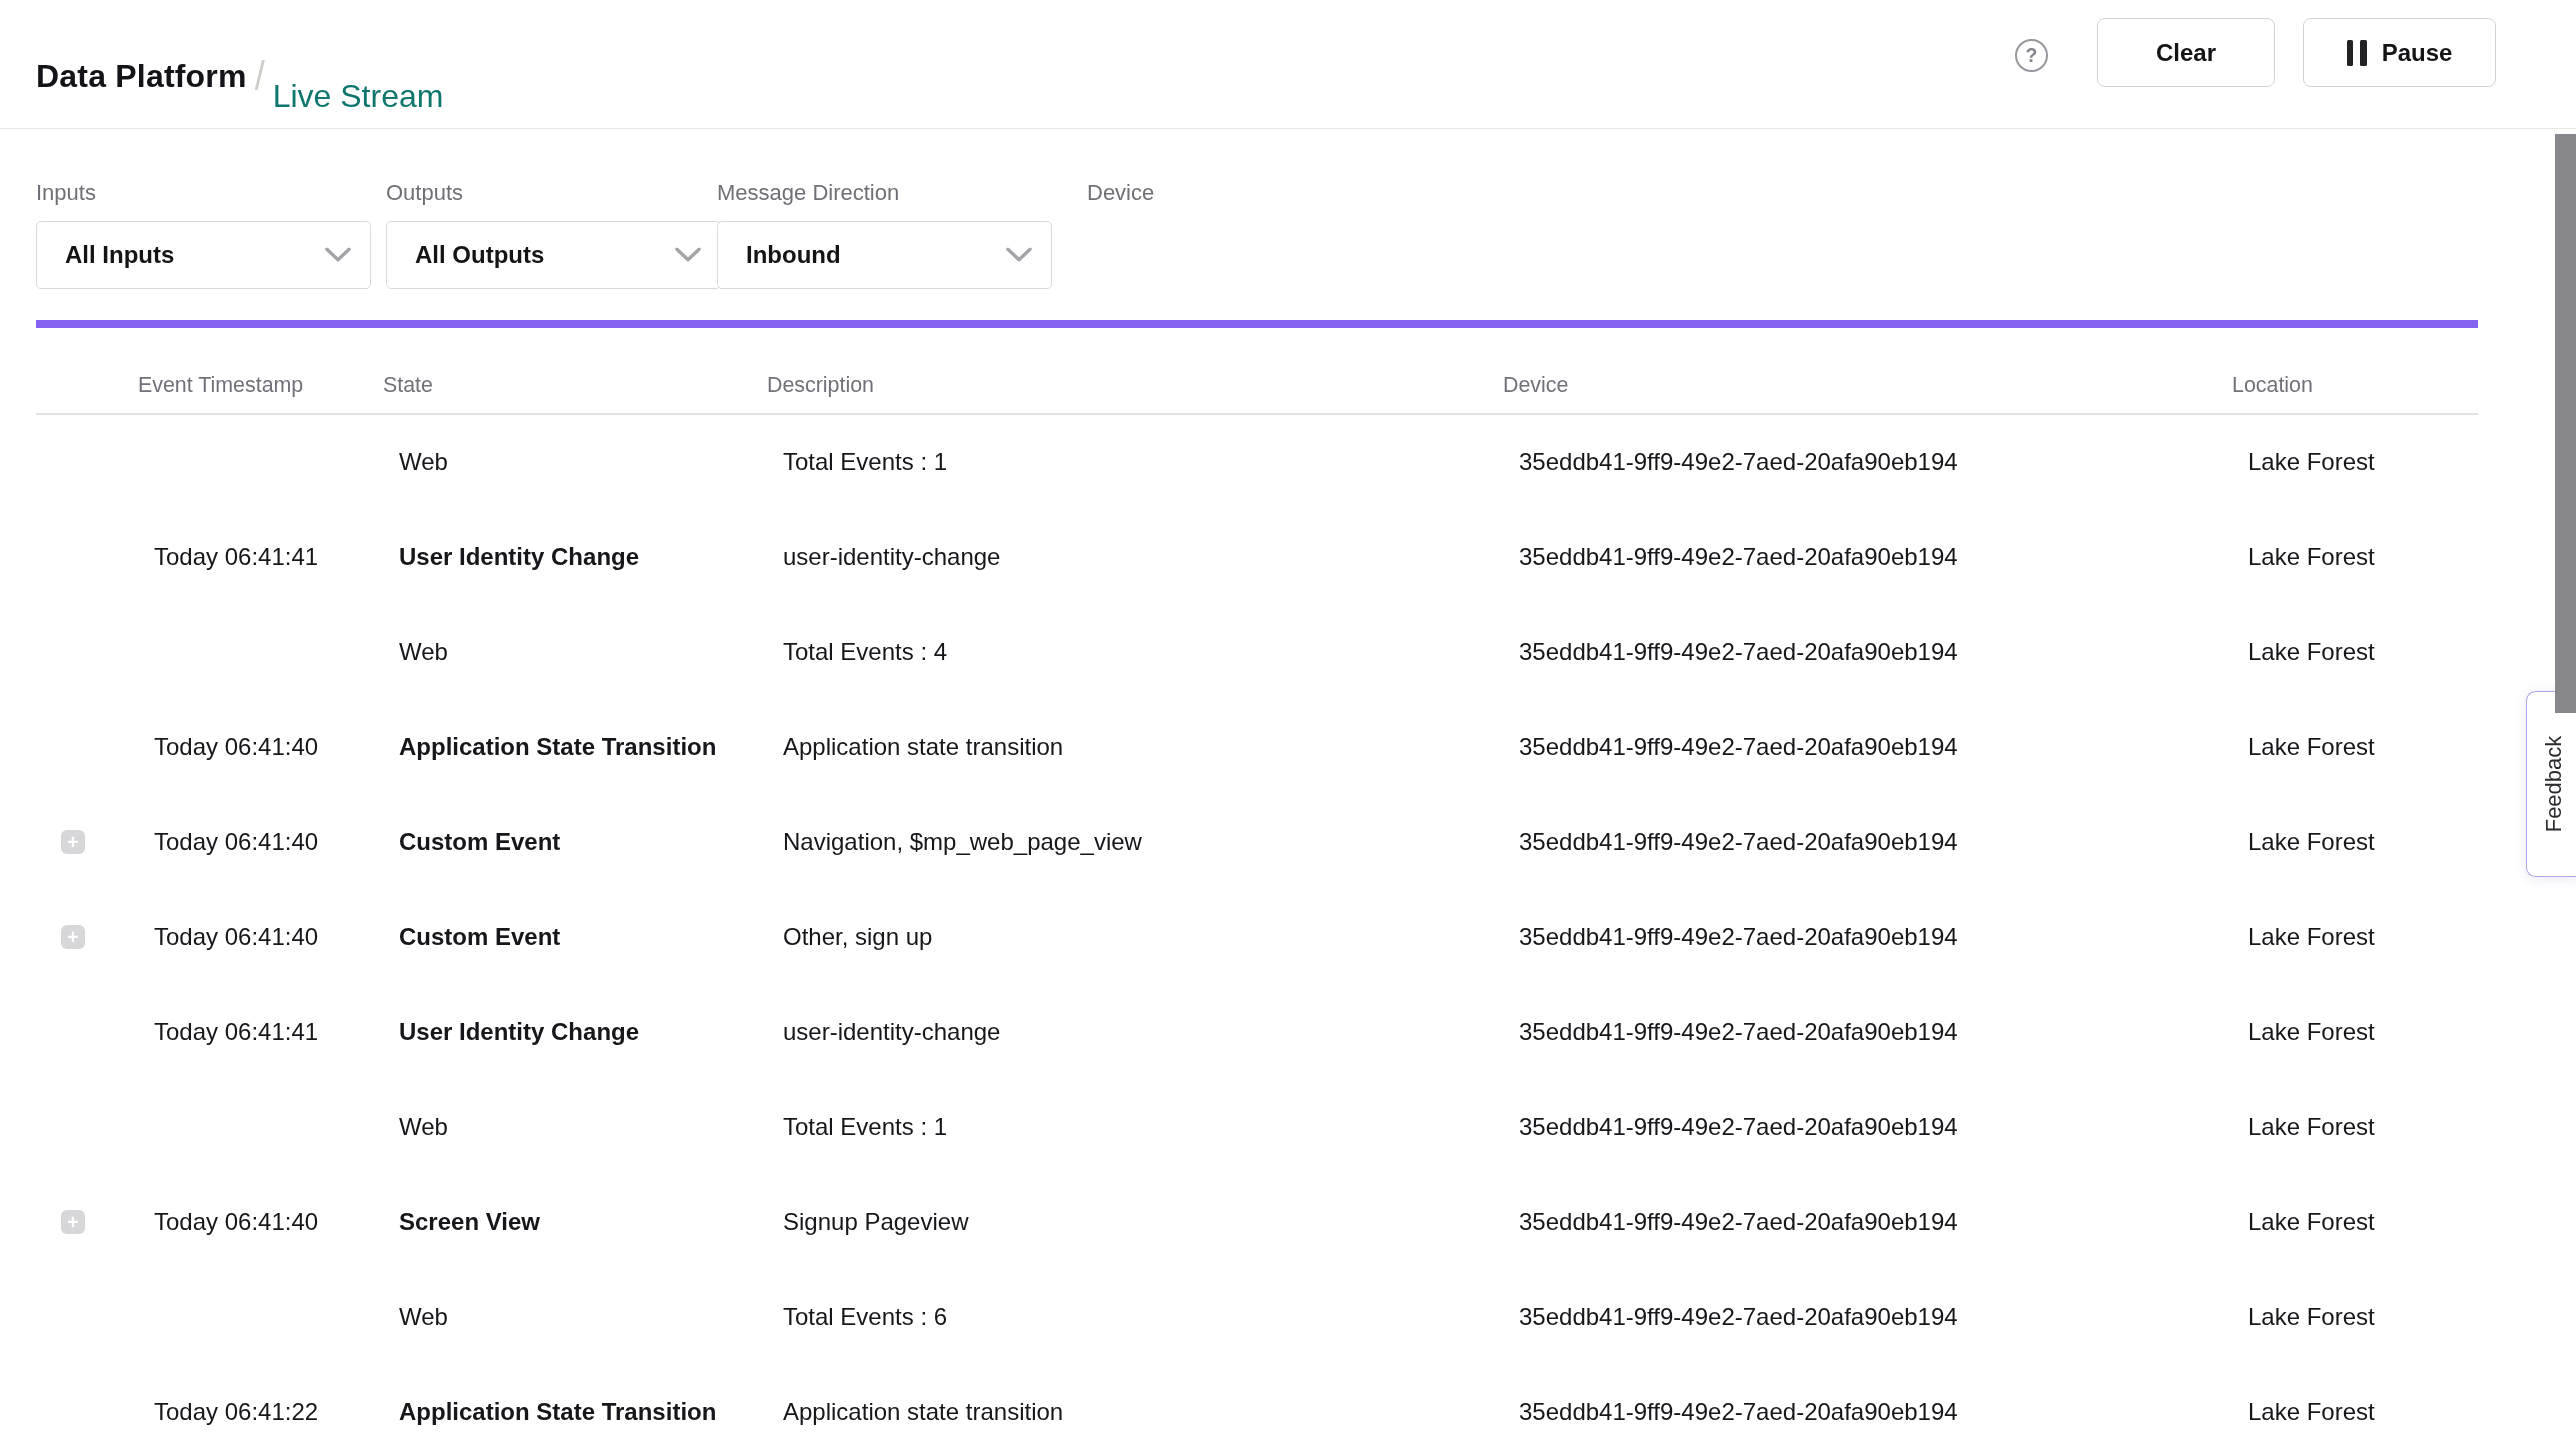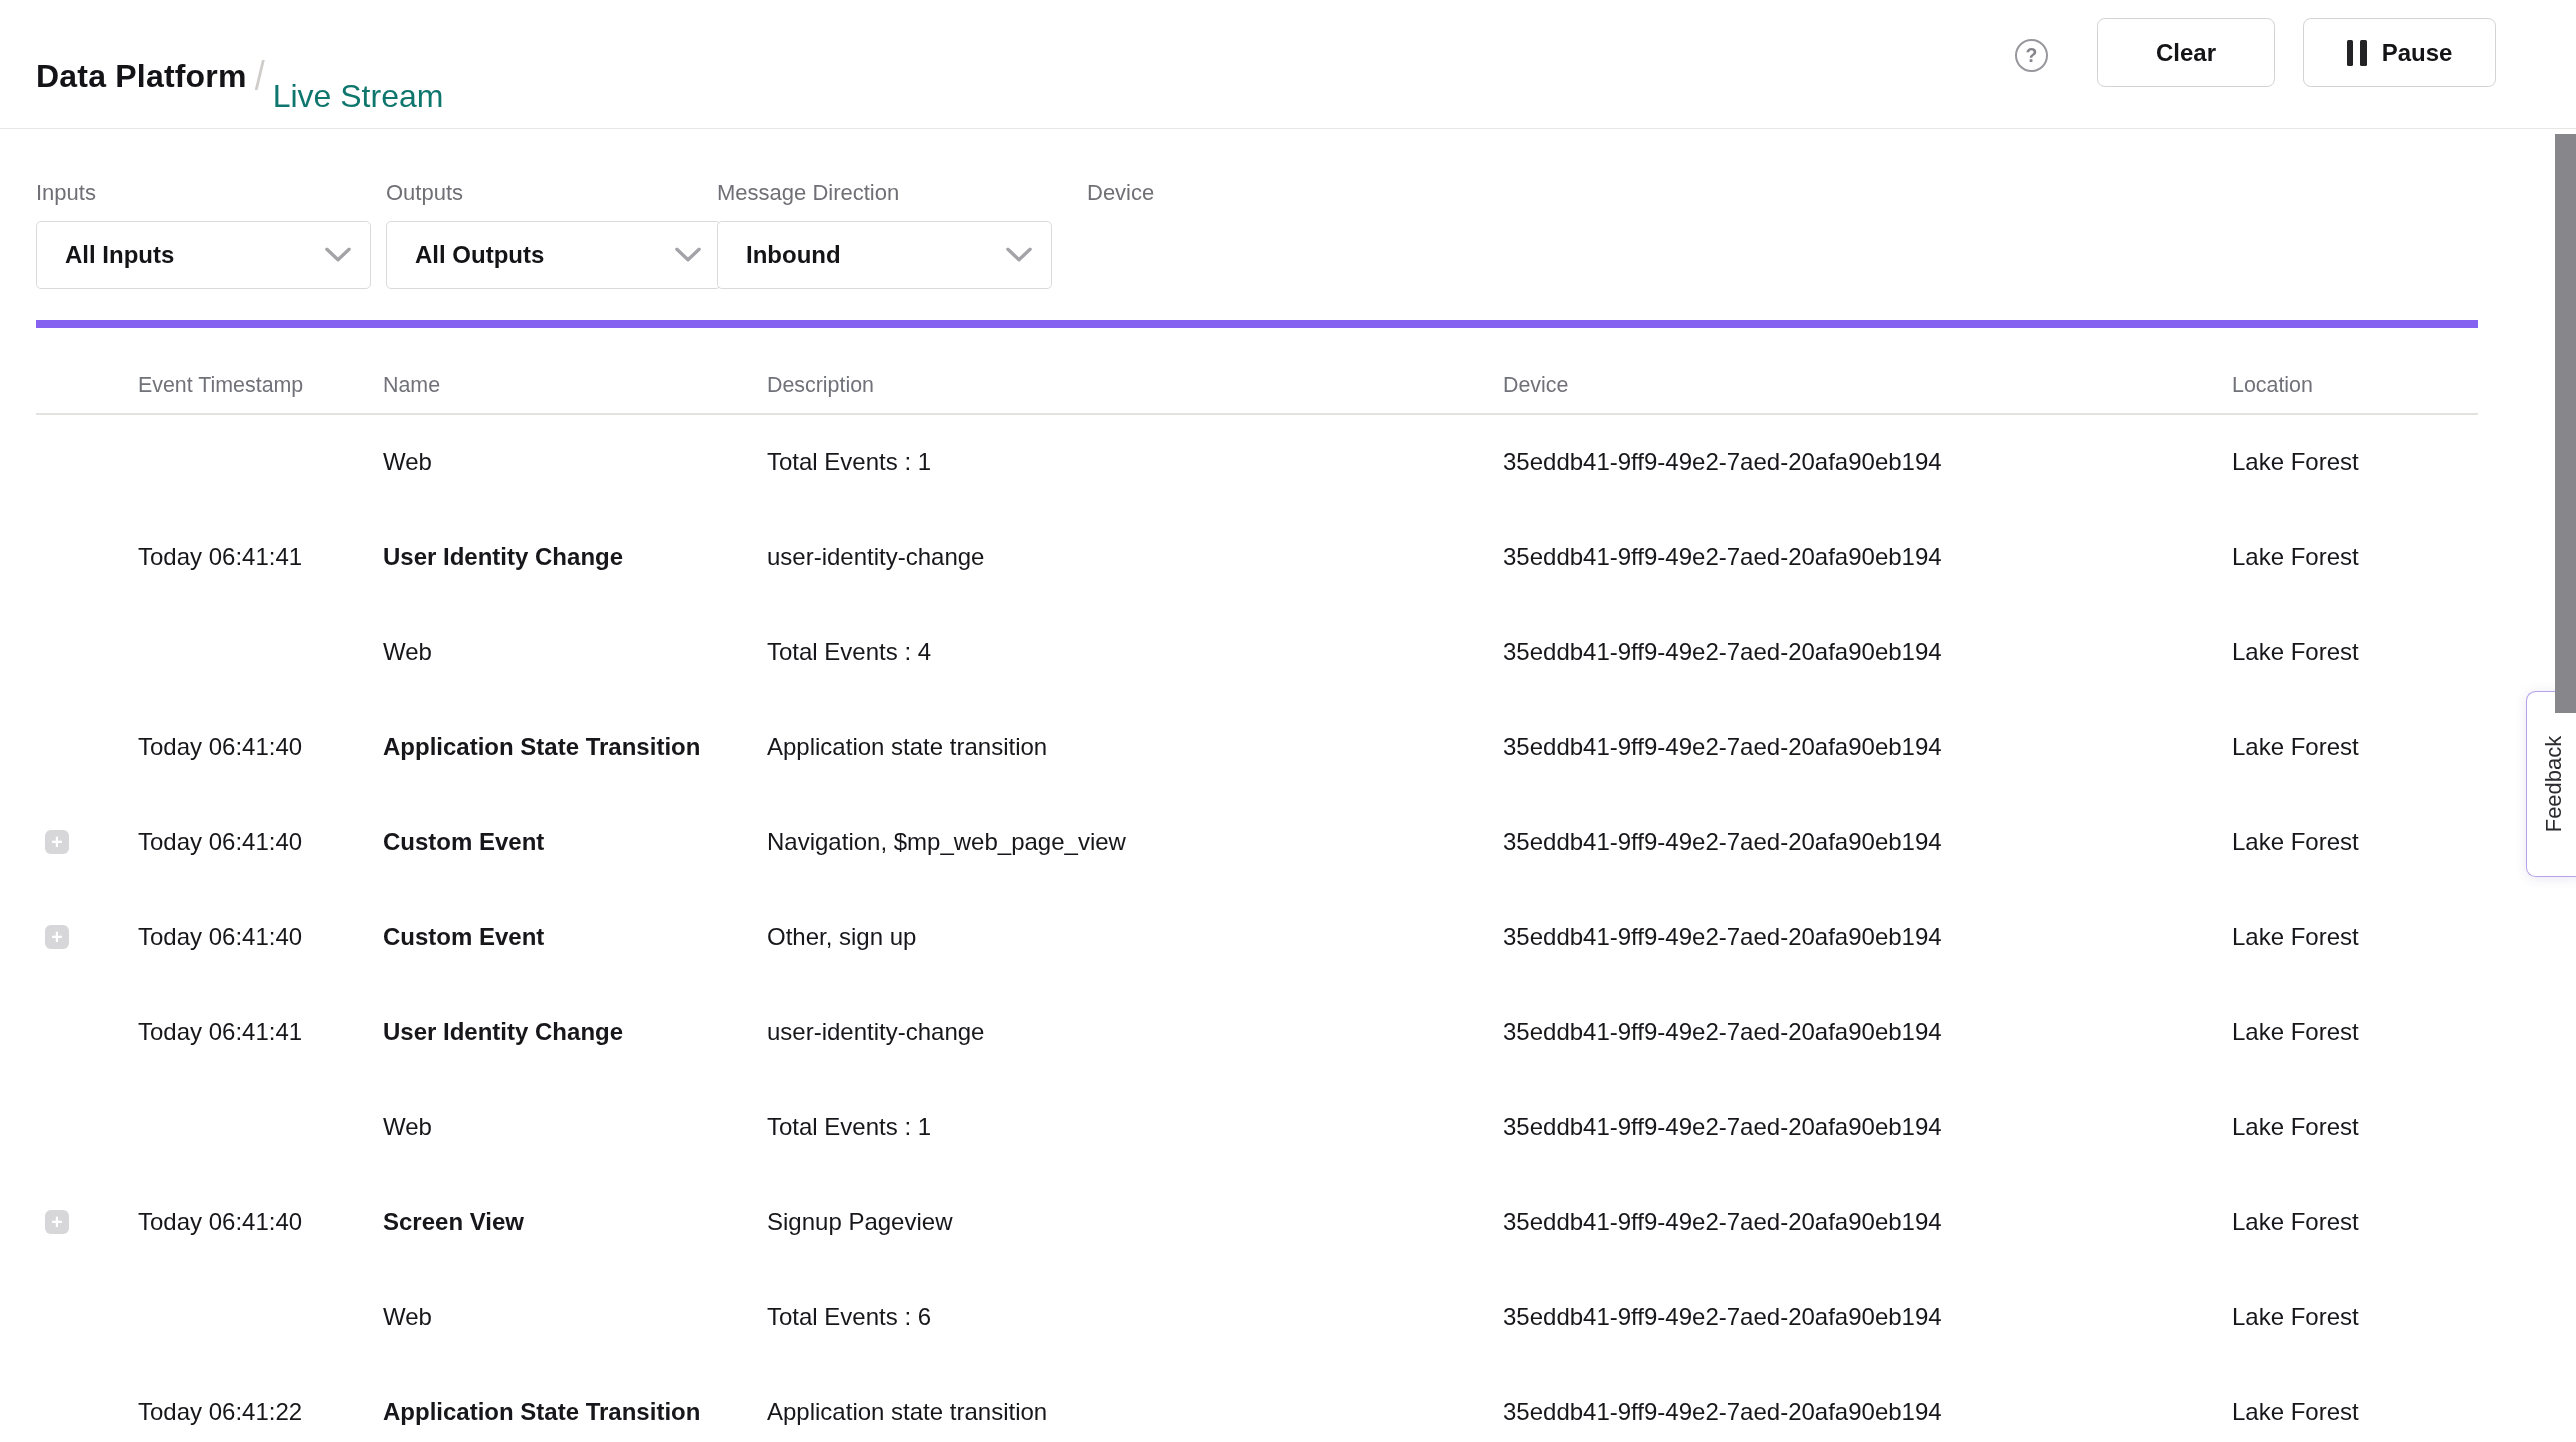--- a/index.html
+++ b/index.html
@@ -48,21 +48,21 @@
 
   
   .thead-cell { position:absolute; top:373px; font-size:21.4px; color:#71717a; }
   .col-ts   { left:138px; }
   .col-name { left:383px; }
   .col-desc { left:767px; }
   .col-dev  { left:1503px; }
   .col-loc  { left:2232px; }
   .thead-line { position:absolute; left:36px; top:413px; width:2442px; height:1.9px; background:#e4e2df; }
 
-  .rows { position:absolute; left:0; top:414px; width:2576px; height:1028px; overflow:hidden; }
+  .rows { position:absolute; left:0; top:414px; width:2576px; height:1028px; overflow:hidden;padding-left:16px; }
   .row { position:relative; width:2576px; height:95px; }
   .cell { position:absolute; top:50%; transform:translateY(-50%); font-size:24px; color:#17171b; white-space:nowrap; }
   .cell.bold { font-weight:700; }
   .expand-btn {
     position:absolute; left:45px; top:50%; transform:translateY(-50%);
     width:24px; height:24px; border:none; border-radius:5.8px; background:#d7d7da;
     color:#ffffff; font-size:19.4px; font-weight:700; line-height:22px; text-align:center;
     cursor:pointer; font-family:inherit; padding:0;
   }
 
@@ -135,21 +135,21 @@
       </span>
     </div>
   </div>
   <div class="filter-group fg-3">
     <div class="filter-label">Device</div>
   </div>
 
   <div class="accent-bar"></div>
 
   <span class="thead-cell col-ts">Event Timestamp</span>
-  <span class="thead-cell col-name">Name</span>
+  <span class="thead-cell col-name">State</span>
   <span class="thead-cell col-desc">Description</span>
   <span class="thead-cell col-dev">Device</span>
   <span class="thead-cell col-loc">Location</span>
   <div class="thead-line"></div>
 
   <div class="rows">
     <div class="row">
 
       <span class="cell col-ts"></span>
       <span class="cell col-name">Web</span>

